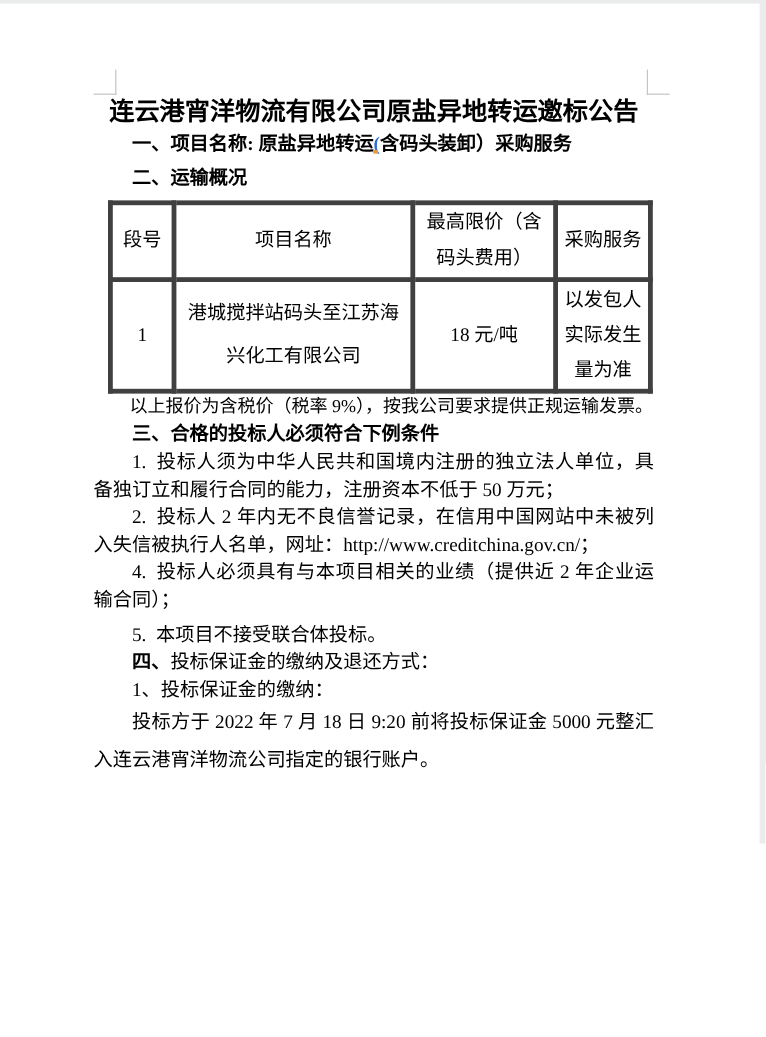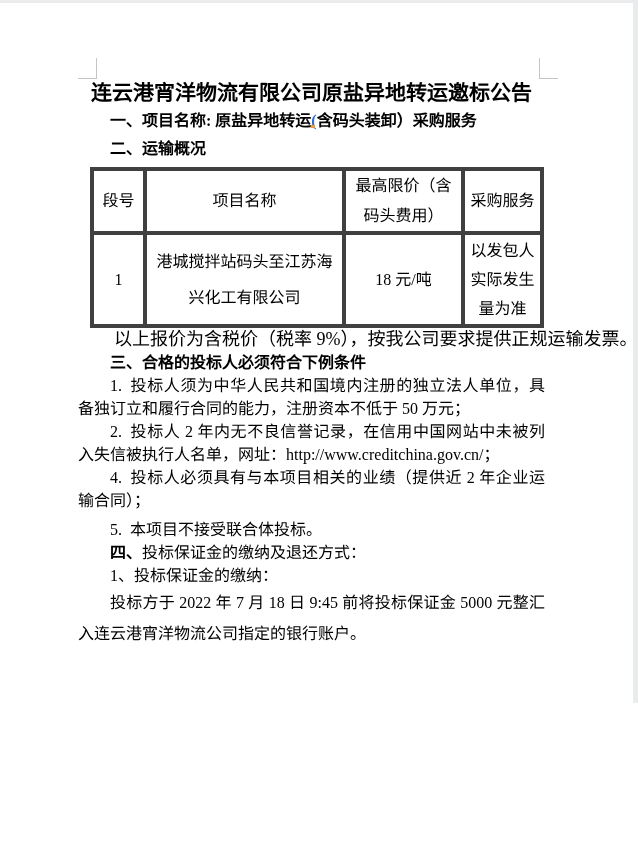--- a/index.html
+++ b/index.html
@@ -33,21 +33,21 @@
   .ttable{
     border-collapse:collapse;table-layout:fixed;width:450px;margin:4px 0 0 12px;
   }
   .ttable td{
     border:4px solid #404040;text-align:center;vertical-align:middle;
     font-size:16px;line-height:29px;padding:0 2px;overflow:hidden;margin-top:16px;
   }
   .ttable .hrow td{height:57px;line-height:30px;}
   .ttable .drow td{height:89px;}
   .ttable .drow td.wide{line-height:36px;}
-  .note{margin-top:4px;line-height:23px;text-indent:2em;white-space:nowrap;font-size:18px;font-family:Liberation Serif, serif;}
+  .note{margin-top:4px;line-height:23px;text-indent:2em;white-space:nowrap;font-size:15px;font-family:Liberation Serif, serif;}
   .cond{line-height:23px;text-indent:2em;text-align:justify;}
   .cond.gap{margin-top:6px;}
   .h4line{line-height:23px;text-indent:2em;}
   .h4line .bold{font-weight:bold;}
   .sub{margin-top:6px;line-height:23px;text-indent:2em;}
   .deposit{margin-top:6px;line-height:31px;text-indent:2em;text-align:justify;}
 </style>
 </head>
 <body>
 
@@ -99,16 +99,16 @@
 
     <p class="cond">1. 投标人须为中华人民共和国境内注册的独立法人单位，具备独订立和履行合同的能力，注册资本不低于 50 万元；</p>
     <p class="cond">2. 投标人 2 年内无不良信誉记录，在信用中国网站中未被列入失信被执行人名单，网址：http://www.creditchina.gov.cn/；</p>
     <p class="cond">4. 投标人必须具有与本项目相关的业绩（提供近 2 年企业运输合同）；</p>
     <p class="cond gap">5. 本项目不接受联合体投标。</p>
 
     <p class="h4line"><span class="bold">四、</span><span>投标保证金的缴纳及退还方式：</span></p>
 
     <p class="sub">1、投标保证金的缴纳：</p>
 
-    <p class="deposit">投标方于 2022 年 7 月 18 日 9:45 前将投标保证金 5000 元整汇入连云港宵洋物流公司指定的银行账户。</p>
+    <p class="deposit">投标方于 2022 年 7 月 18 日 9:20 前将投标保证金 5000 元整汇入连云港宵洋物流公司指定的银行账户。</p>
 
   </div>
 </div>
 
 </body></html>

